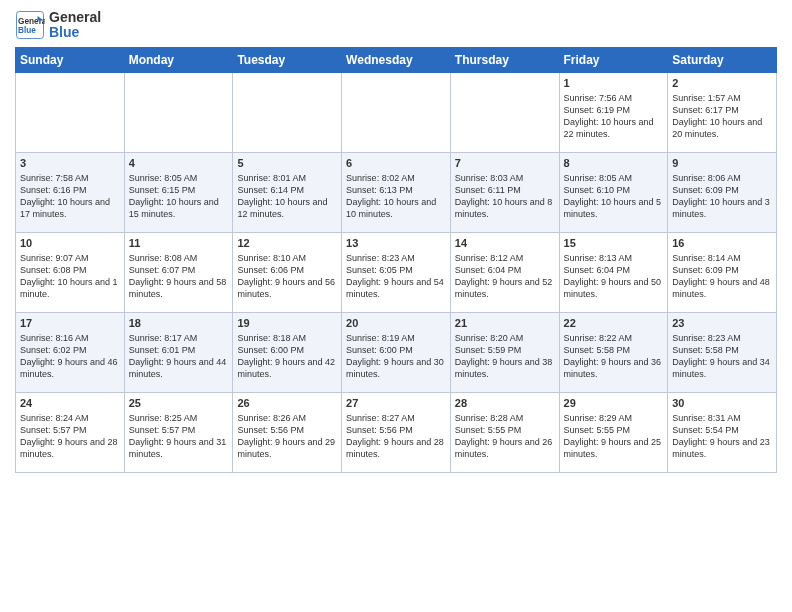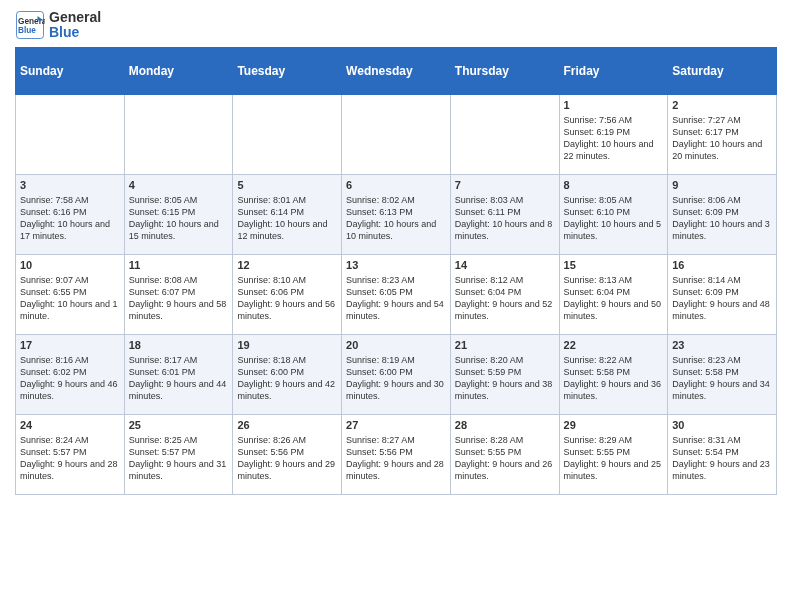--- a/index.html
+++ b/index.html
@@ -46,21 +46,21 @@
       border-collapse: collapse;
       table-layout: fixed;
     }
     thead tr {
       background-color: #2a6bbf;
     }
     thead th {
       color: #fff;
       font-size: 12px;
       font-weight: bold;
-      padding: 16px 4px;
+      padding: 5px 4px;
       text-align: left;
       border: 1px solid #2a6bbf;
       margin-top: 44px;
     }
     tbody tr {
       height: 80px;
     }
     tbody tr:nth-child(odd) {
       background-color: #fff;
     }
@@ -130,21 +130,21 @@
           <td></td>
           <td></td>
           <td>
             <div class="day-num">1</div>
             <div class="day-info">Sunrise: 7:56 AM</div>
             <div class="day-info">Sunset: 6:19 PM</div>
             <div class="day-info">Daylight: 10 hours and 22 minutes.</div>
           </td>
           <td>
             <div class="day-num">2</div>
-            <div class="day-info">Sunrise: 7:27 AM</div>
+            <div class="day-info">Sunrise: 1:57 AM</div>
             <div class="day-info">Sunset: 6:17 PM</div>
             <div class="day-info">Daylight: 10 hours and 20 minutes.</div>
           </td>
         </tr>
         <tr>
           <td>
             <div class="day-num">3</div>
             <div class="day-info">Sunrise: 7:58 AM</div>
             <div class="day-info">Sunset: 6:16 PM</div>
             <div class="day-info">Daylight: 10 hours and 17 minutes.</div>
@@ -183,21 +183,21 @@
             <div class="day-num">9</div>
             <div class="day-info">Sunrise: 8:06 AM</div>
             <div class="day-info">Sunset: 6:09 PM</div>
             <div class="day-info">Daylight: 10 hours and 3 minutes.</div>
           </td>
         </tr>
         <tr>
           <td>
             <div class="day-num">10</div>
             <div class="day-info">Sunrise: 9:07 AM</div>
-            <div class="day-info">Sunset: 6:55 PM</div>
+            <div class="day-info">Sunset: 6:08 PM</div>
             <div class="day-info">Daylight: 10 hours and 1 minute.</div>
           </td>
           <td>
             <div class="day-num">11</div>
             <div class="day-info">Sunrise: 8:08 AM</div>
             <div class="day-info">Sunset: 6:07 PM</div>
             <div class="day-info">Daylight: 9 hours and 58 minutes.</div>
           </td>
           <td>
             <div class="day-num">12</div>

